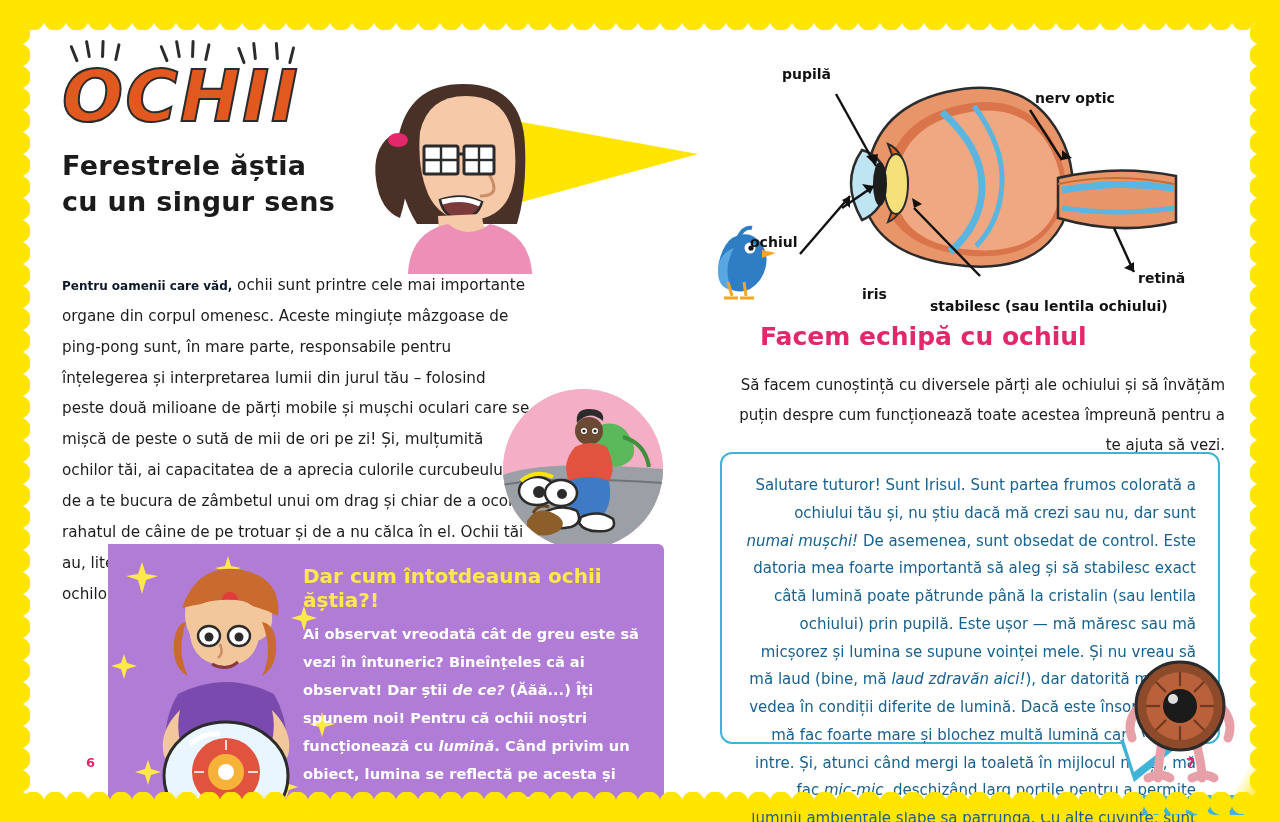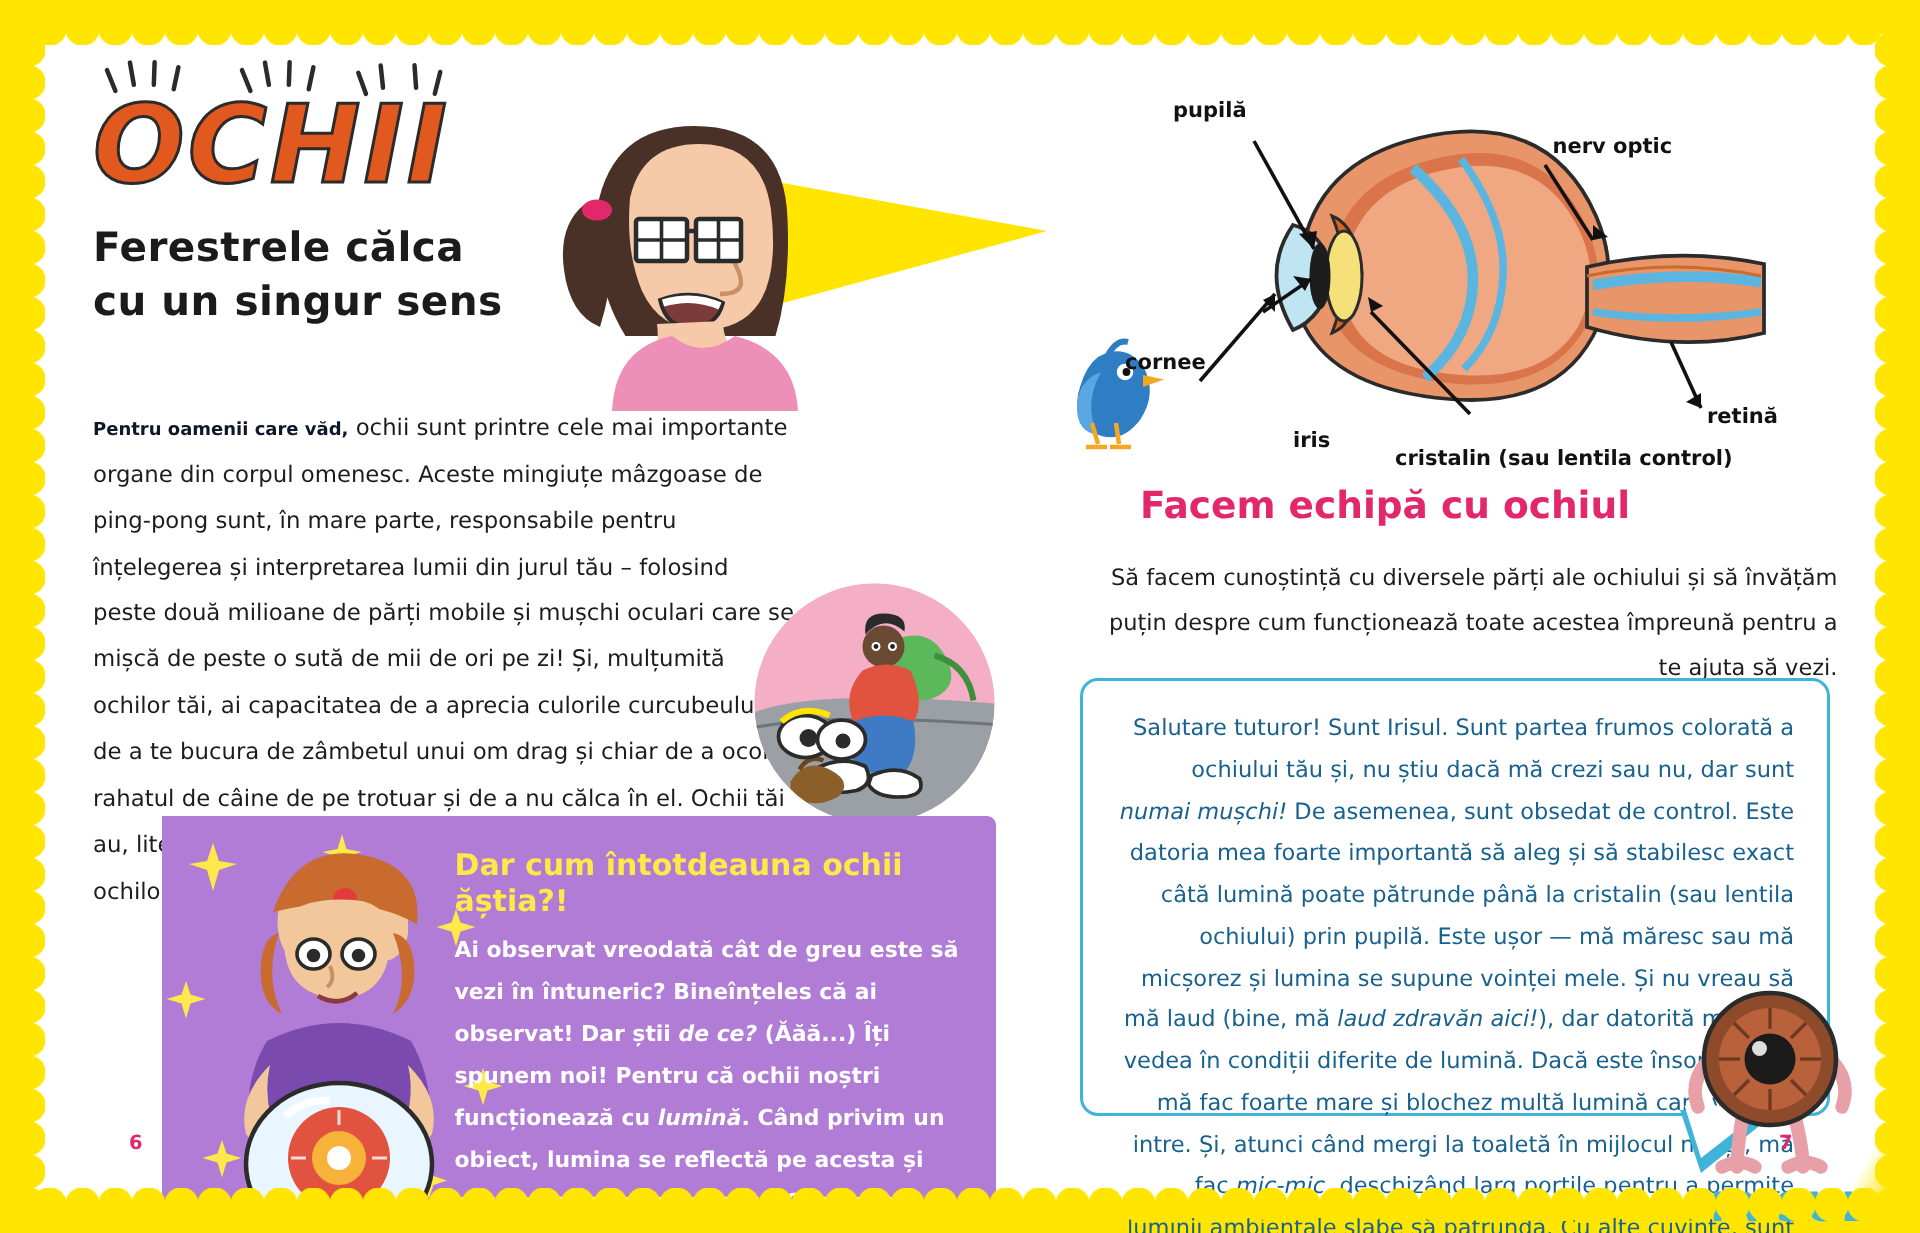--- a/index.html
+++ b/index.html
@@ -211,21 +211,21 @@
         <div class="lash" style="left:110px;top:0px; transform:rotate(-10deg);"></div>
         <div class="lash" style="left:123px;top:0px; transform:rotate(2deg);"></div>
         <div class="lash" style="left:136px;top:3px; transform:rotate(12deg);"></div>
         <div class="lash" style="left:175px;top:6px; transform:rotate(-20deg);"></div>
         <div class="lash" style="left:186px;top:2px; transform:rotate(-6deg);"></div>
         <div class="lash" style="left:208px;top:2px; transform:rotate(-4deg);"></div>
         <div class="lash" style="left:220px;top:6px; transform:rotate(14deg);"></div>
       </div>
       <div class="ochii-word">OCHII</div>
       <div class="subtitle">
-        <div>Ferestrele călca</div>
+        <div>Ferestrele ăștia</div>
         <div>cu un singur sens</div>
       </div>
     </div>
 
     <div class="girl-wrap">
       <div class="light-beam"></div>
       <svg class="girl" width="230" height="200" viewBox="0 0 230 200">
 
         <path d="M30 65 q10 -55 65 -55 q60 0 62 62 q2 45 -8 78 l-100 0 q-22 -35 -19 -85z" fill="#4A3128"></path>
 
@@ -393,25 +393,25 @@
           <circle cx="46" cy="20" r="5.5" fill="#fff"></circle>
             <circle cx="47" cy="20" r="2.6" fill="#111"></circle>
           <polygon points="58,22 72,25 58,30" fill="#F5A623"></polygon>
           <path d="M24 54 l4 14 M40 54 l2 14" stroke="#F5A623" stroke-width="3"></path>
           <path d="M20 70 l14 0 M36 70 l14 0" stroke="#F5A623" stroke-width="3"></path>
           <path d="M34 10 q6 -12 14 -10" stroke="#2F7EC4" stroke-width="4" fill="none"></path>
         </g>
       </svg>
 
       <div class="lbl" style="left:92px; top:8px;">pupilă</div>
-      <div class="lbl" style="left:60px; top:176px;">cornee</div>
+      <div class="lbl" style="left:60px; top:176px;">ochiul</div>
       <div class="lbl" style="left:172px;top:228px;">iris</div>
       <div class="lbl" style="left:345px;top:32px;">nerv optic</div>
       <div class="lbl" style="left:448px;top:212px;">retină</div>
-      <div class="lbl" style="left:240px;top:240px;">cristalin (sau lentila control)</div>
+      <div class="lbl" style="left:240px;top:240px;">stabilesc (sau lentila ochiului)</div>
     </div>
 
     <div class="section-head">Facem echipă cu ochiul</div>
     <div class="intro-text">Să facem cunoștință cu diversele părți ale ochiului și să învățăm puțin despre cum funcționează toate acestea împreună pentru a te ajuta să vezi.</div>
 
     <div class="bubble"><span>Salutare tuturor! Sunt Irisul. Sunt partea frumos colorată a ochiului tău și, nu știu dacă mă crezi sau nu, dar sunt </span><em>numai mușchi!</em><span> De asemenea, sunt obsedat de control. Este datoria mea foarte importantă să aleg și să stabilesc exact câtă lumină poate pătrunde până la cristalin (sau lentila ochiului) prin pupilă. Este ușor — mă măresc sau mă micșorez și lumina se supune voinței mele. Și nu vreau să mă laud (bine, mă </span><em>laud zdravăn aici!</em><span>), dar datorită mie poți vedea în condiții diferite de lumină. Dacă este însorit afară, mă fac foarte mare și blochez multă lumină care vrea să intre. Și, atunci când mergi la toaletă în mijlocul nopții, mă fac </span><em>mic-mic</em><span>, deschizând larg porțile pentru a permite luminii ambientale slabe să pătrundă. Cu alte cuvinte, sunt superloial și sunt lângă tine zi și noapte!</span></div>
     <div class="bubble-tail"></div>
     <div class="bubble-tail-in"></div>
 
     <div class="iris-character">

